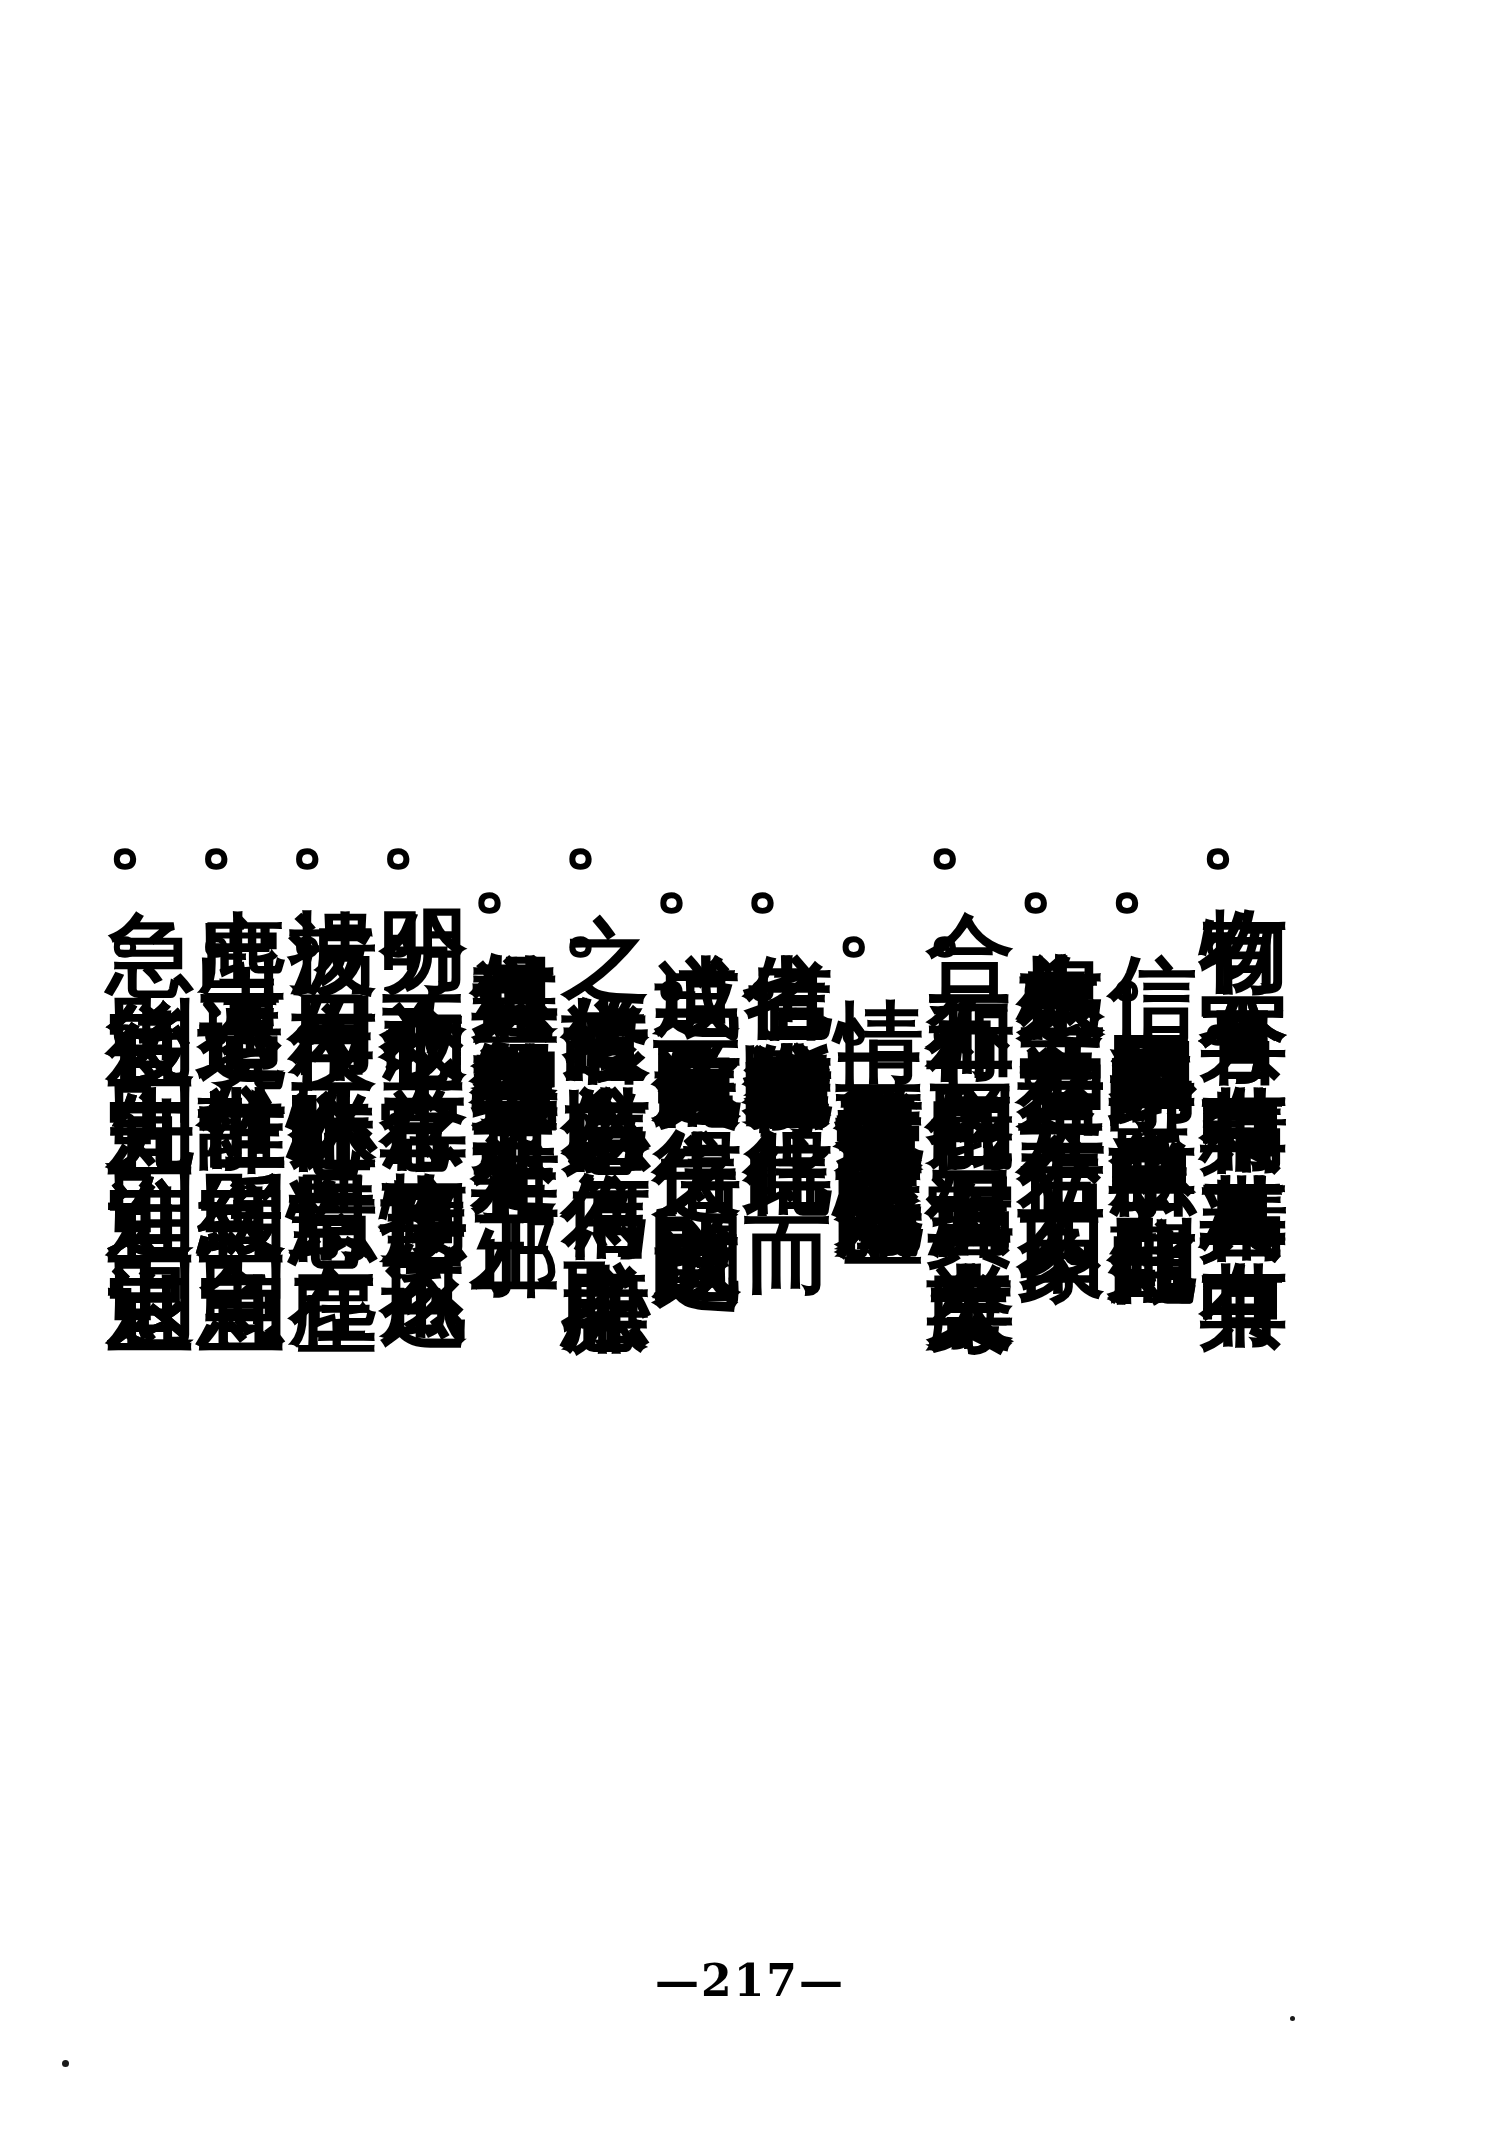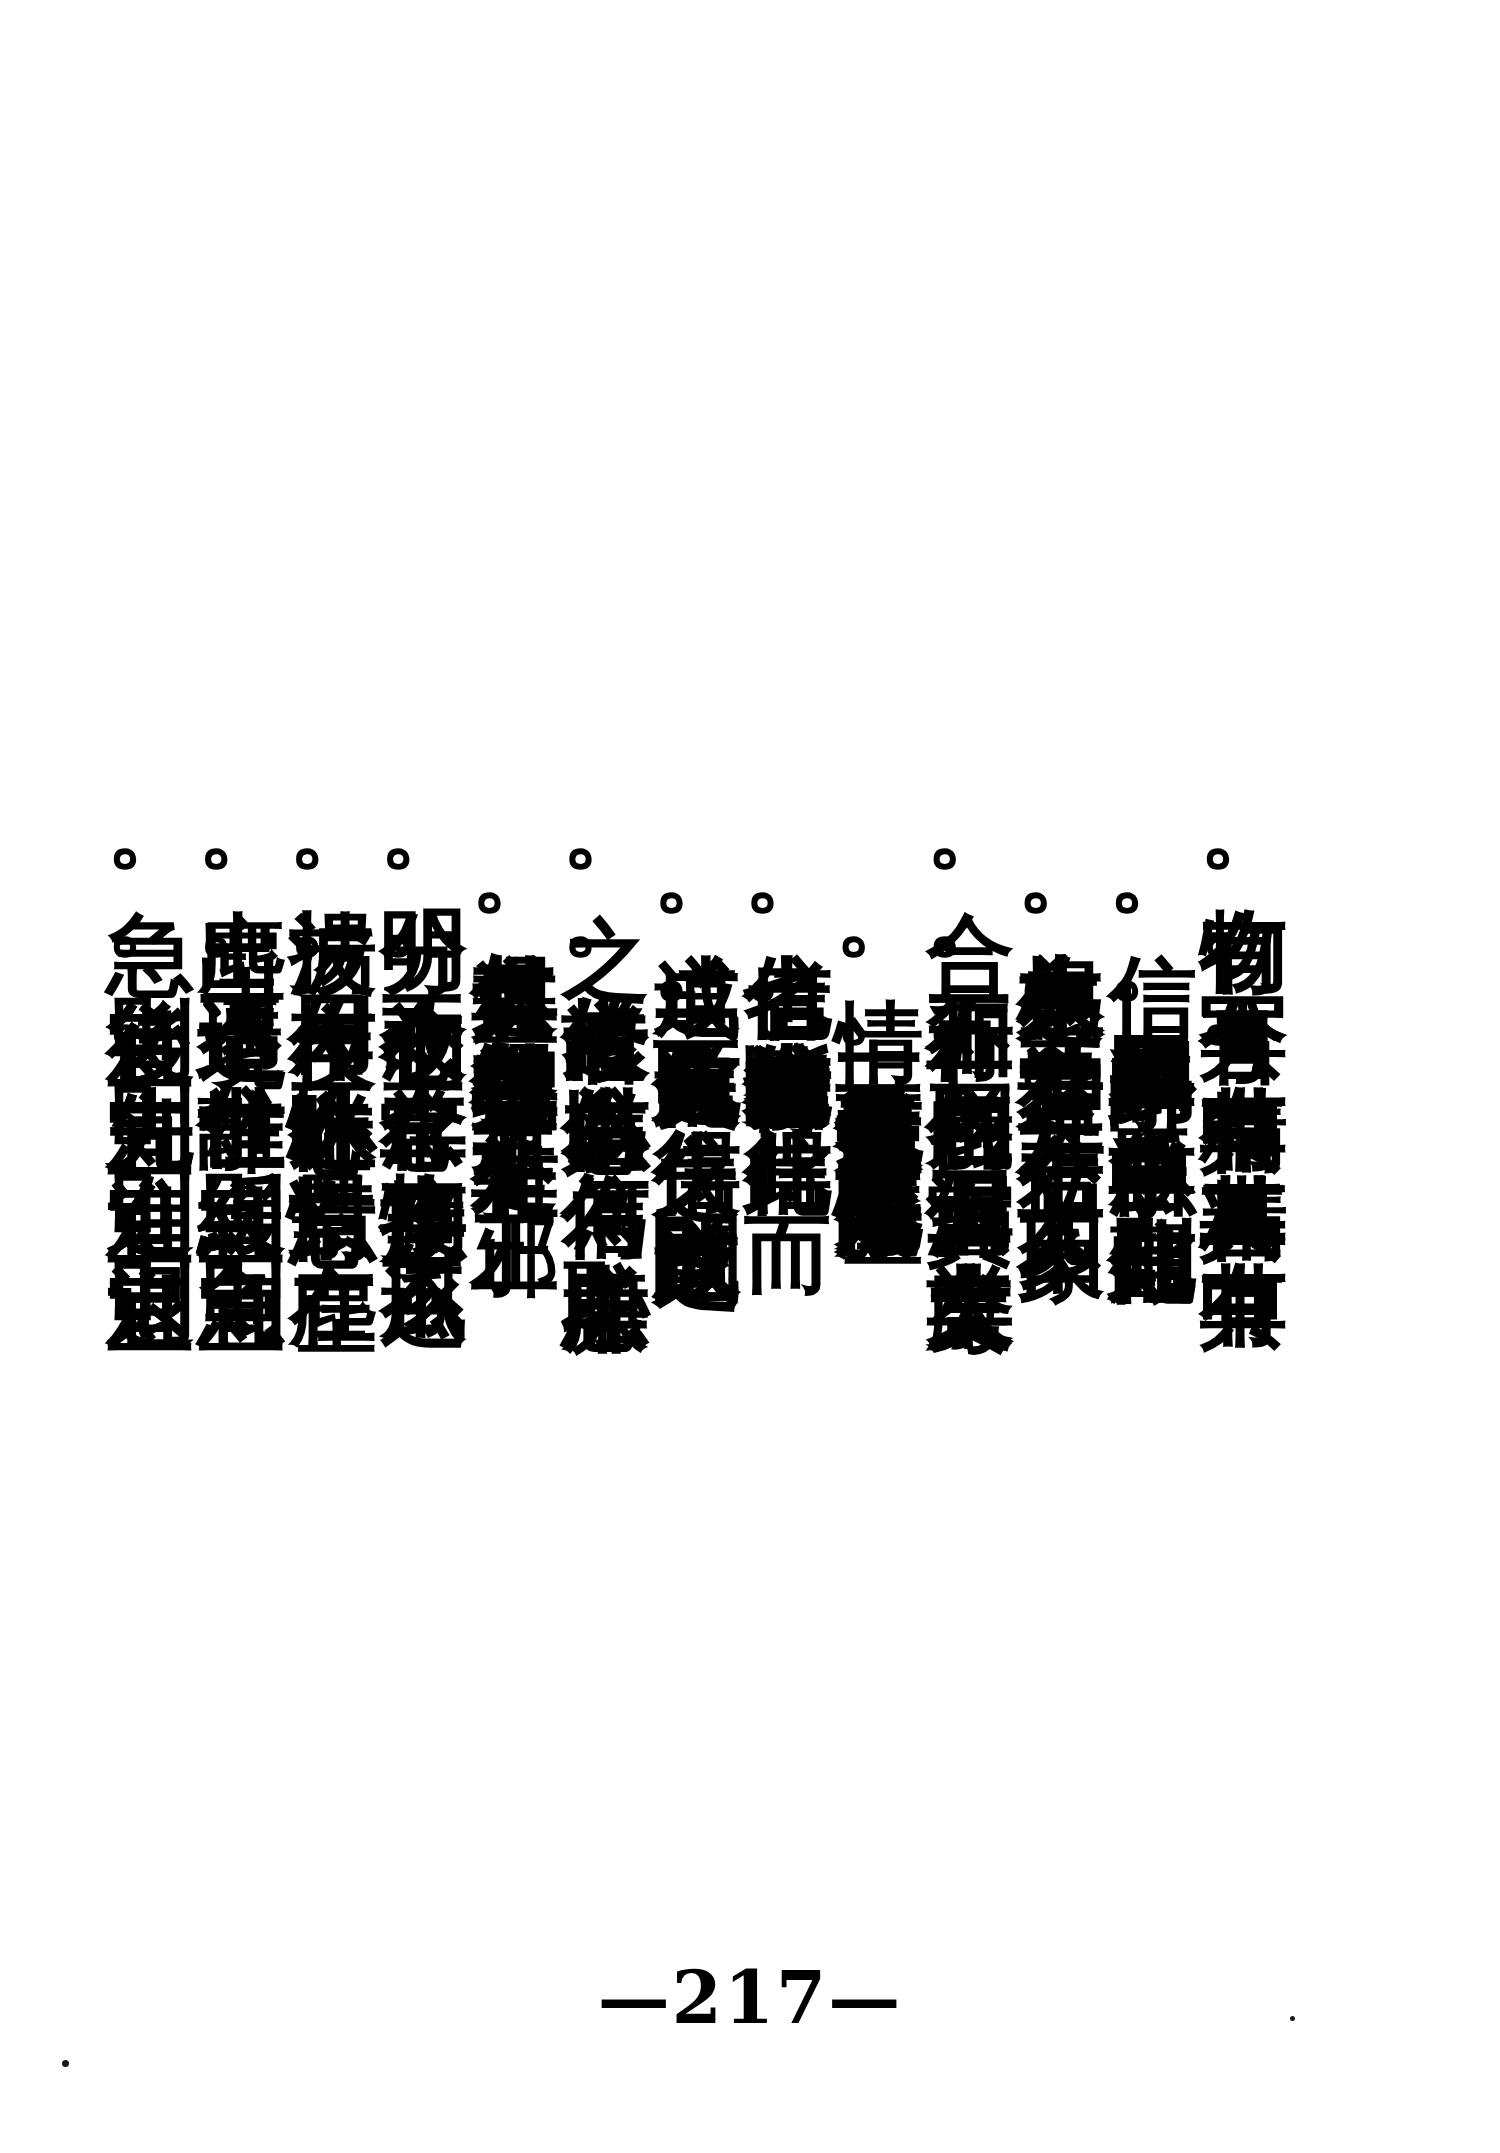--- a/index.html
+++ b/index.html
@@ -53,21 +53,21 @@
     text-orientation: upright;
     white-space: pre;
     height: 1790px;
   }
   #page-number {
     position: absolute;
     left: 0;
     right: 0;
     top: 1955px;
     text-align: center;
-    font-size: 72px;
+    font-size: 44px;
     font-weight: 700;
     font-family: "DejaVu Serif", serif;
     letter-spacing: 2px;
   }
   .speck {
     position: absolute;
     background: #1a1a1a;
     border-radius: 50%;
   }
 </style>

